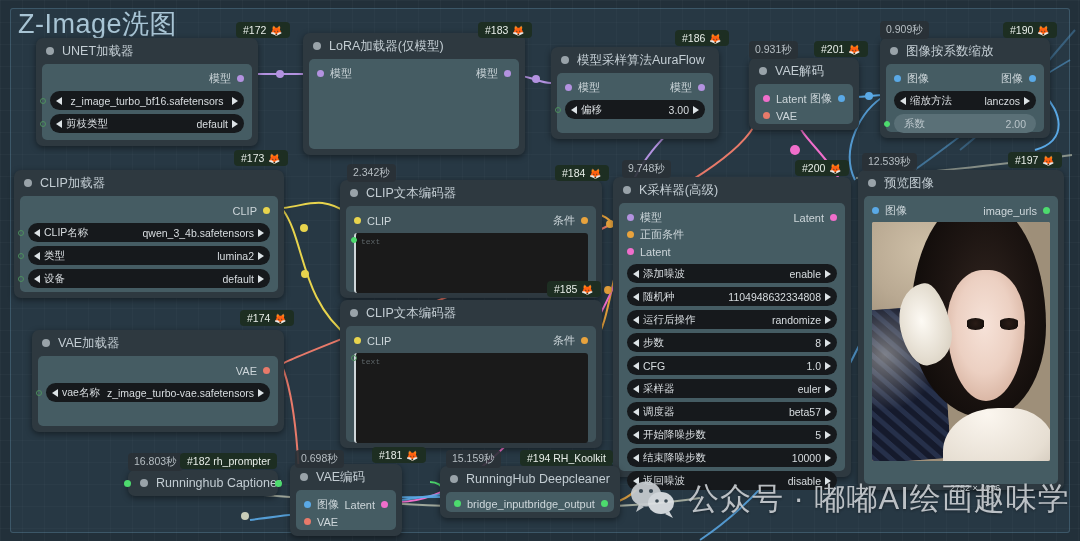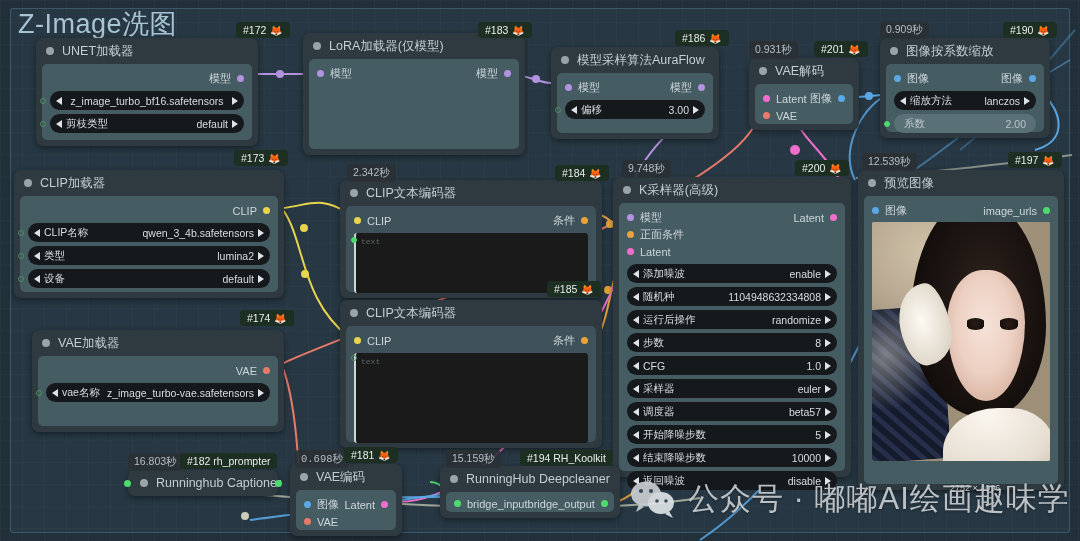--- a/index.html
+++ b/index.html
@@ -712,22 +712,22 @@
           <div class="ph-face"></div>
           <div class="ph-eye" style="left:52%; top:40%;"></div>
           <div class="ph-eye" style="left:71%; top:40%;"></div>
           <div class="ph-bow"></div>
           <div class="ph-dress"></div>
         </div>
       </div>
     </div>
     <div class="res-label" style="left:950px; top:483px;">2752 × 4096</div>
 
-    <div class="timer" style="left:295px; top:450px;font-family:Liberation Mono, monospace;">0.698秒</div>
-    <div class="badge" style="left:344px; top:447px;">
+    <div class="timer" style="left:295px; top:450px;">0.698秒</div>
+    <div class="badge" style="left:372px; top:447px;">
       <span>#181</span>
       <span class="fox">🦊</span>
     </div>
     <div class="node" style="left:290px; top:464px; width:112px; height:72px;">
       <div class="node-header">
         <span class="dot-collapse"></span>
         <span>VAE编码</span>
       </div>
       <div class="node-body">
         <div class="io-row">

